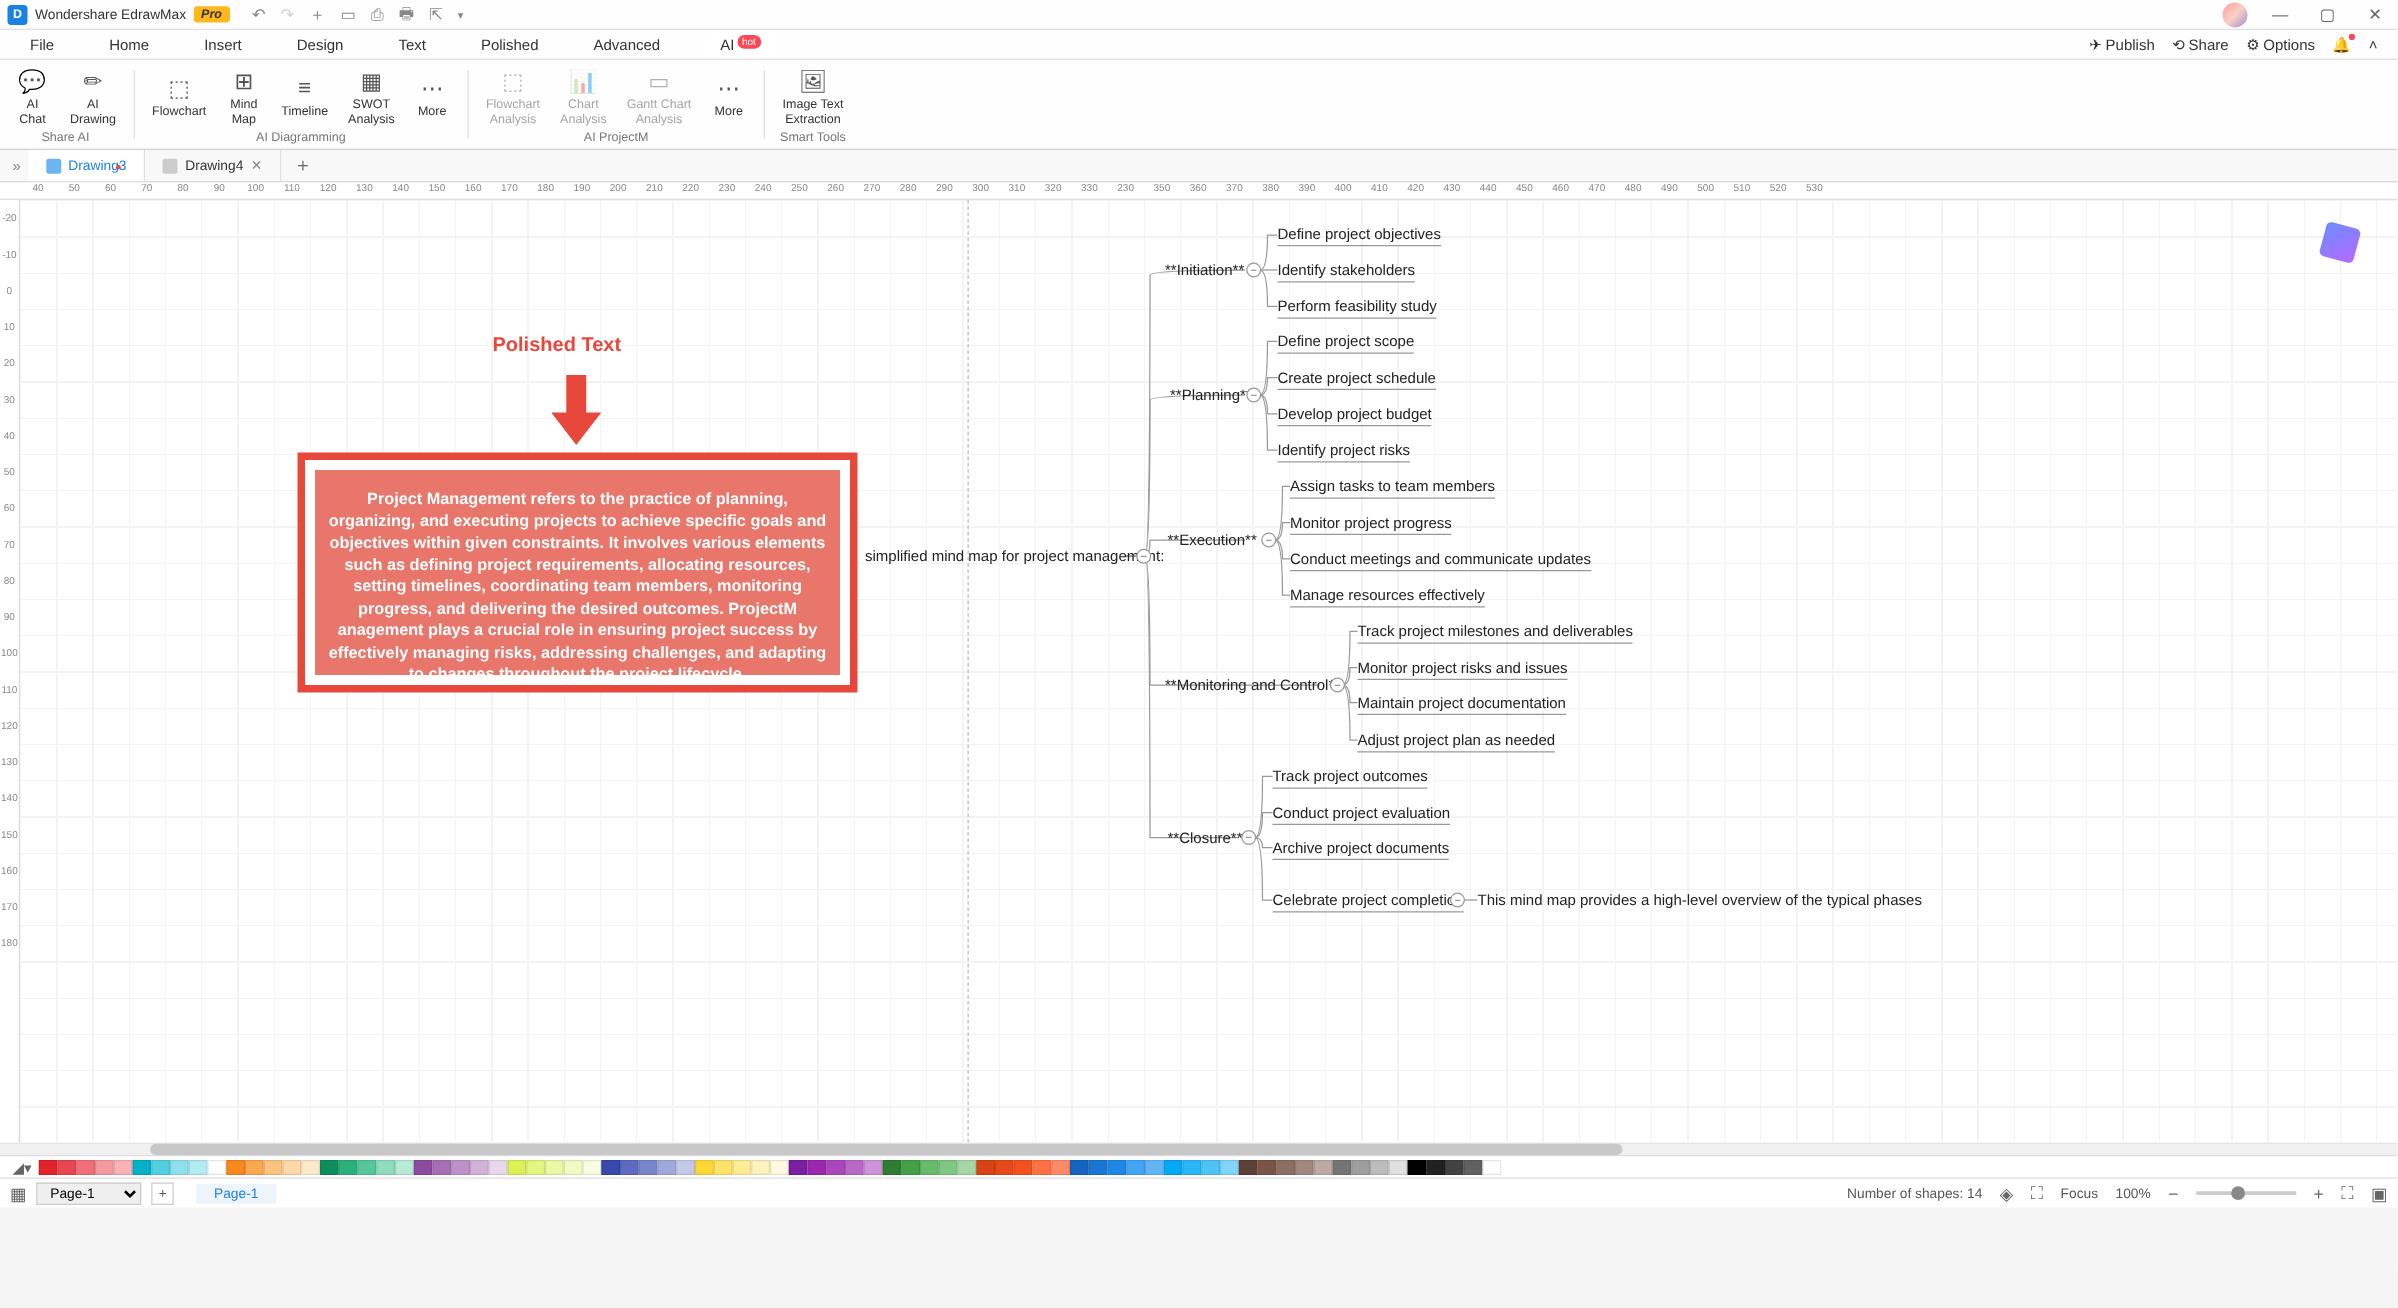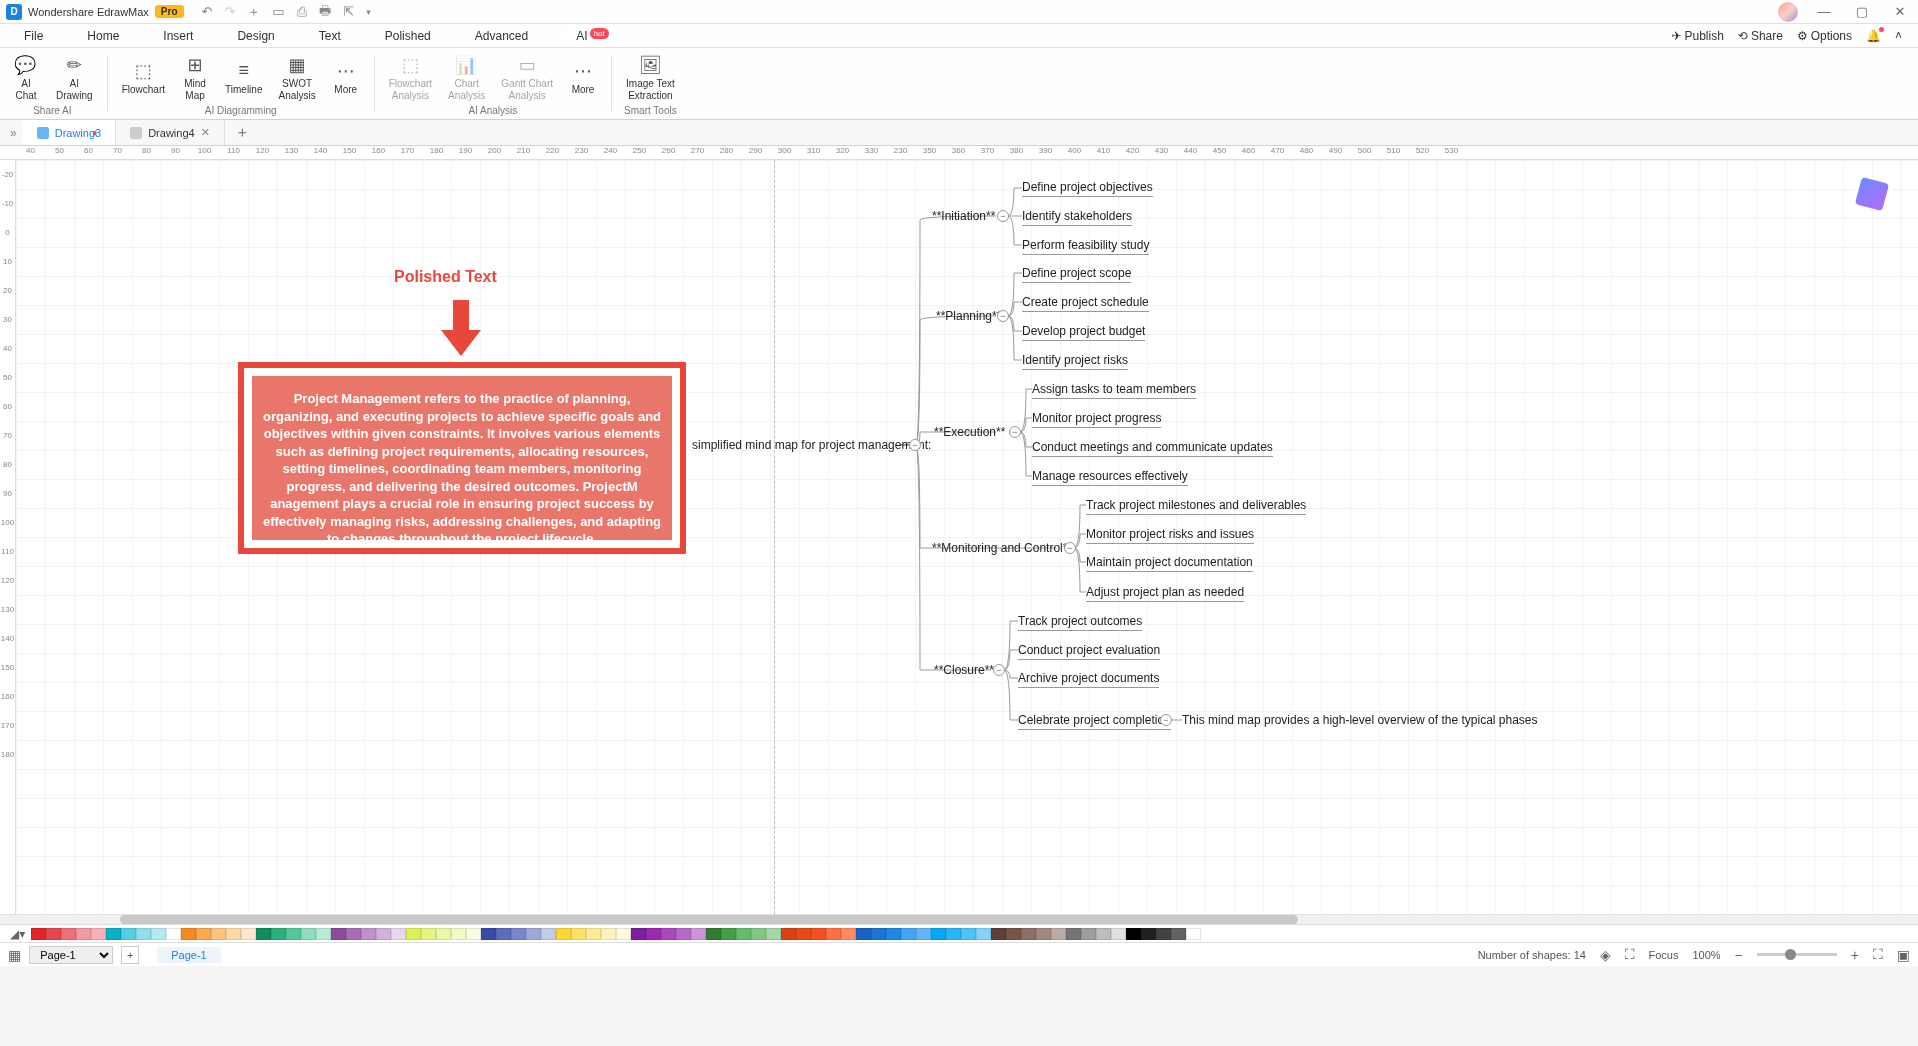--- a/index.html
+++ b/index.html
@@ -2,21 +2,21 @@
 <html><head>
 <meta charset="utf-8">
 <style>
 * { margin: 0; padding: 0; box-sizing: border-box; font-family: 'Segoe UI', Arial, sans-serif; }
 body { width: 1918px; height: 1046px; background: #f5f5f5; overflow: hidden; position: relative; }
 
 
 .title-bar { height: 24px; background: #fefefe; display: flex; align-items: center; padding: 0 6px; border-bottom: 1px solid #e0e0e0; }
 .app-logo { width: 16px; height: 16px; background: #1a82e2; border-radius: 3px; margin-right: 6px; display:flex;align-items:center;justify-content:center;color:#fff;font-size:10px;font-weight:bold;}
 .app-name { font-size: 11px; color: #333; }
-.pro-badge { background: #ffb81c; color: #333; font-size: 10px; font-weight: bold; padding: 1px 6px; border-radius: 3px; margin-left: 6px; }
+.pro-badge { background: #ffb81c; color: #333; font-size: 10px; font-weight: bold; padding: 1px 6px; border-radius: 3px; margin-left: 6px; font-style: italic; }
 .title-tools { display: flex; gap: 12px; margin-left: 18px; align-items:center;}
 .title-tools span { color: #888; font-size: 13px; cursor: pointer; }
 .title-right { margin-left: auto; display: flex; gap: 14px; align-items: center; }
 .avatar { width: 20px; height: 20px; border-radius: 50%; background: linear-gradient(135deg,#ff9a9e,#fad0c4,#a18cd1); }
 .win-btn { width: 24px; text-align:center; color:#666; font-size:13px; cursor:pointer;}
 
 
 .menu-bar { height: 24px; background: #fefefe; display: flex; align-items: center; padding: 0 16px; gap: 28px; border-bottom: 1px solid #e0e0e0; }
 .menu-item { font-size: 12px; color: #333; cursor: pointer; padding: 3px 8px; }
 .menu-item.active { background: #fff; border-radius: 12px; padding: 3px 12px; }
@@ -195,21 +195,21 @@
         </div>
       <div class="ribbon-btn disabled">
           <div class="ribbon-btn-icon">▭</div>
           <div class="ribbon-btn-label">Gantt Chart<br>Analysis</div>
         </div>
       <div class="ribbon-btn">
           <div class="ribbon-btn-icon">⋯</div>
           <div class="ribbon-btn-label">More</div>
         </div>
     </div>
-    <div class="ribbon-group-label">AI Analysis</div>
+    <div class="ribbon-group-label">AI ProjectM</div>
   </div>
   <div class="ribbon-sep"></div>
   <div class="ribbon-group">
     <div class="ribbon-group-items">
       <div class="ribbon-btn">
           <div class="ribbon-btn-icon">🖼</div>
           <div class="ribbon-btn-label">Image Text<br>Extraction</div>
         </div>
     </div>
     <div class="ribbon-group-label">Smart Tools</div>

